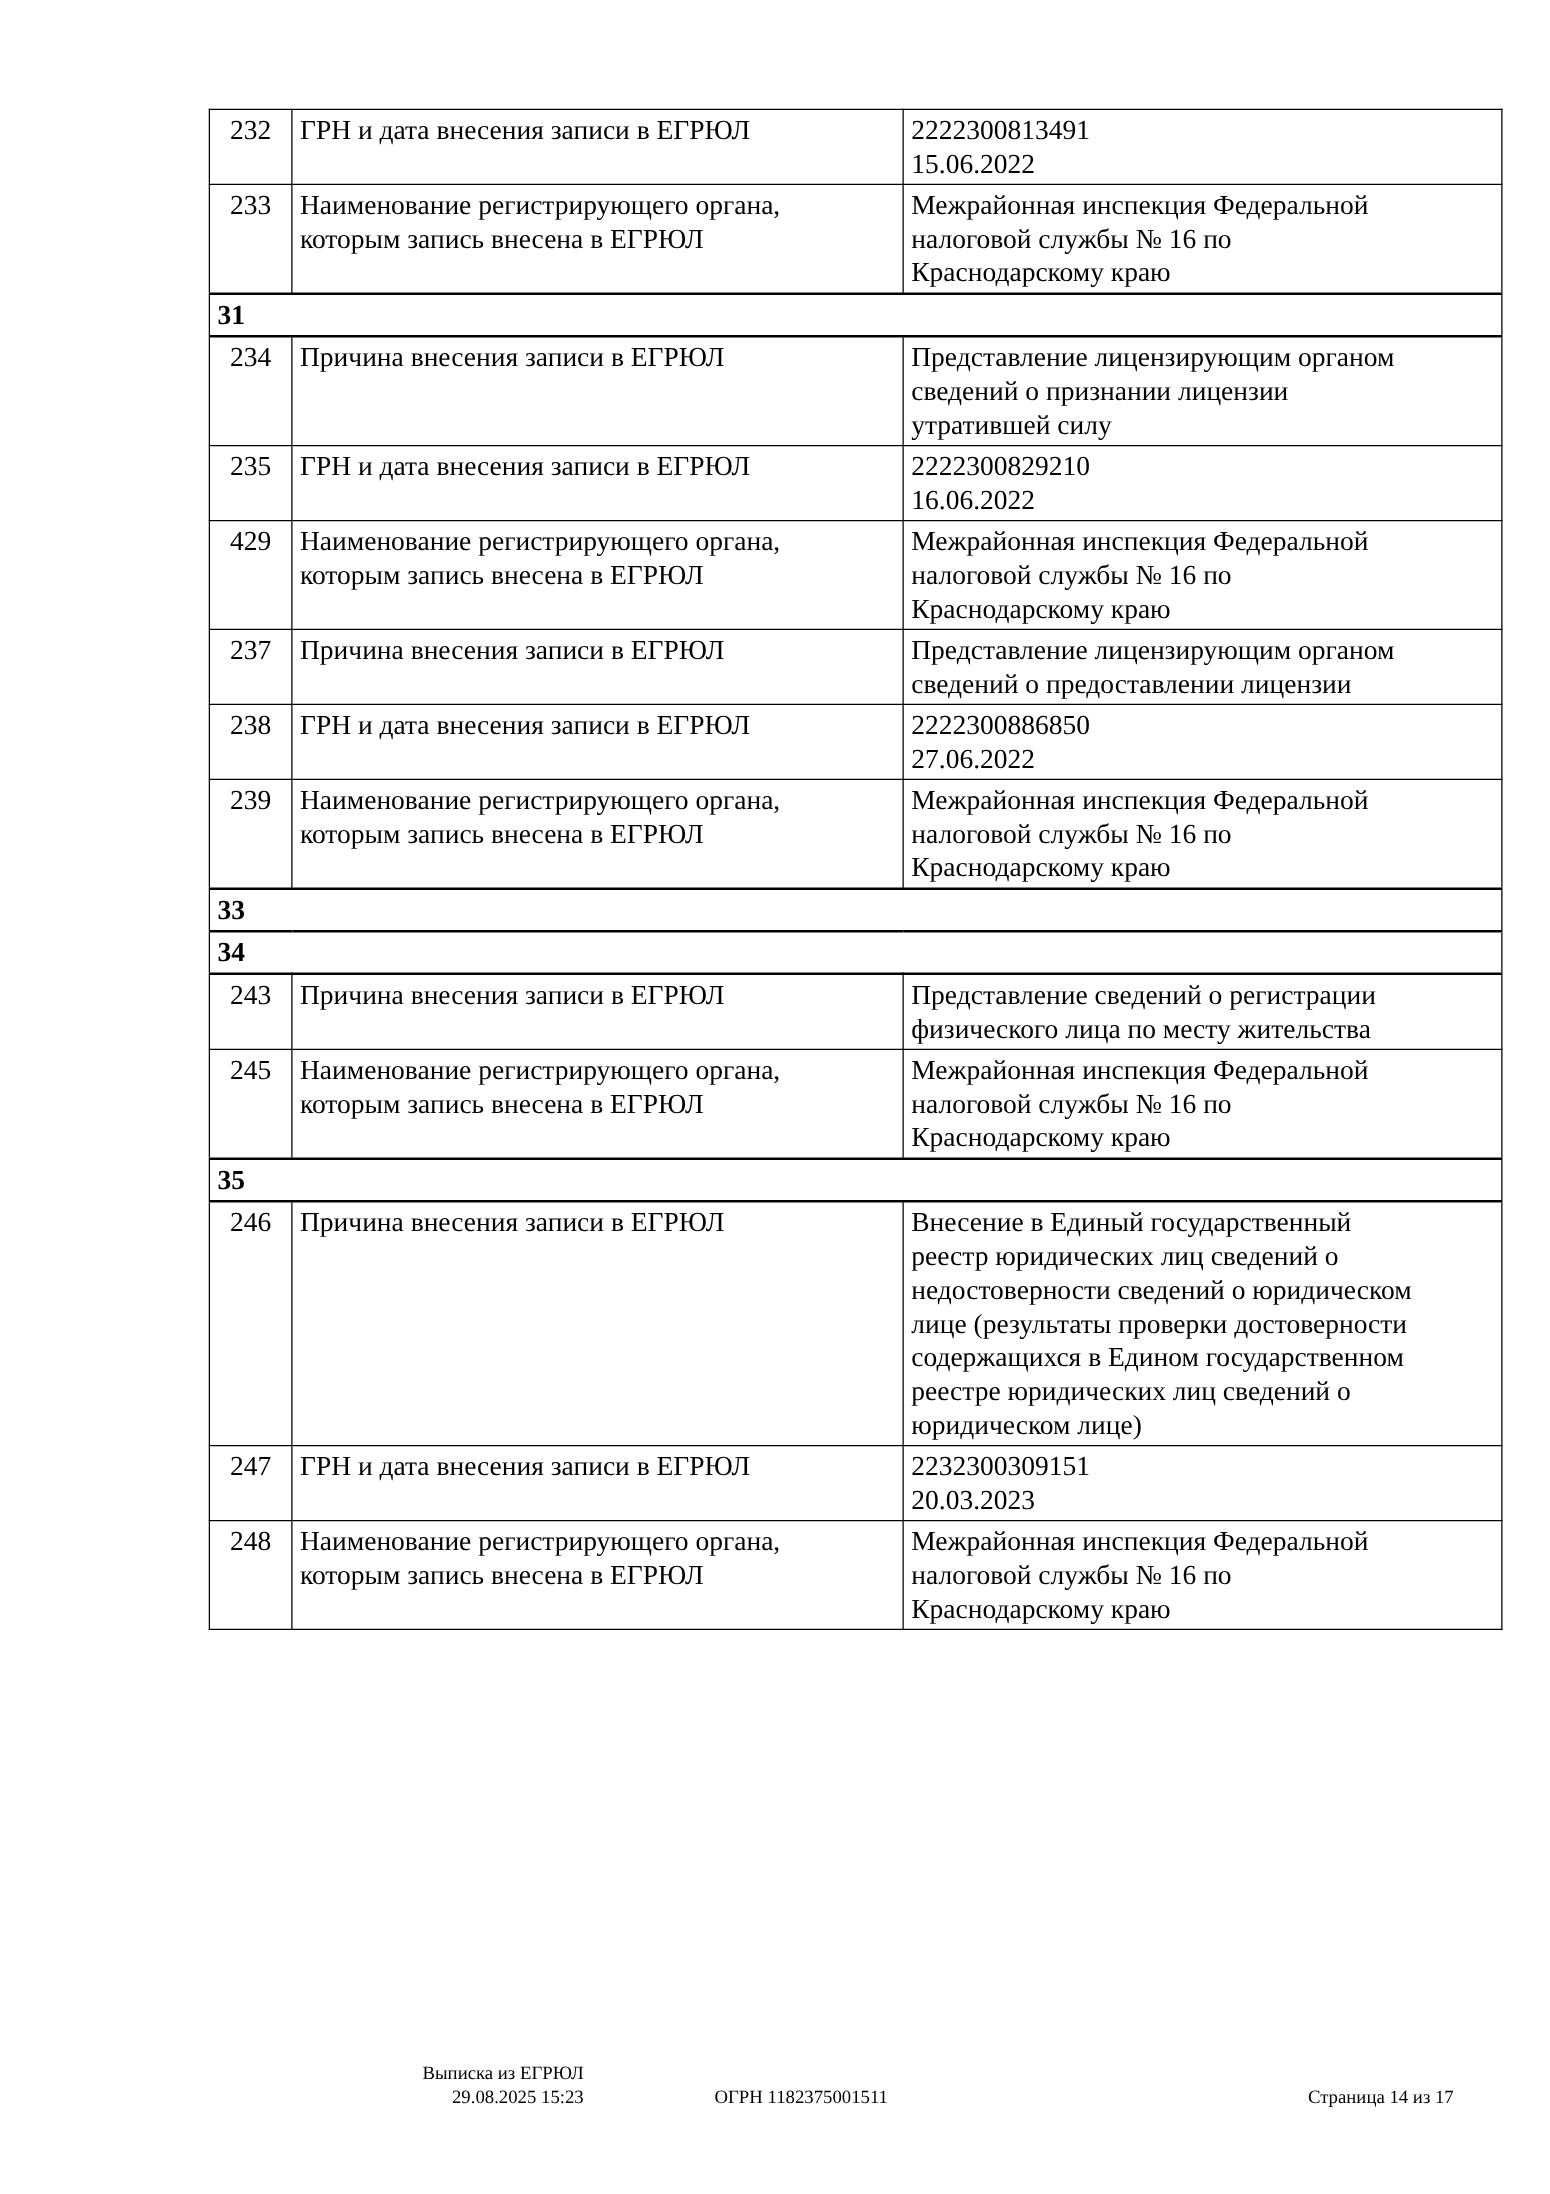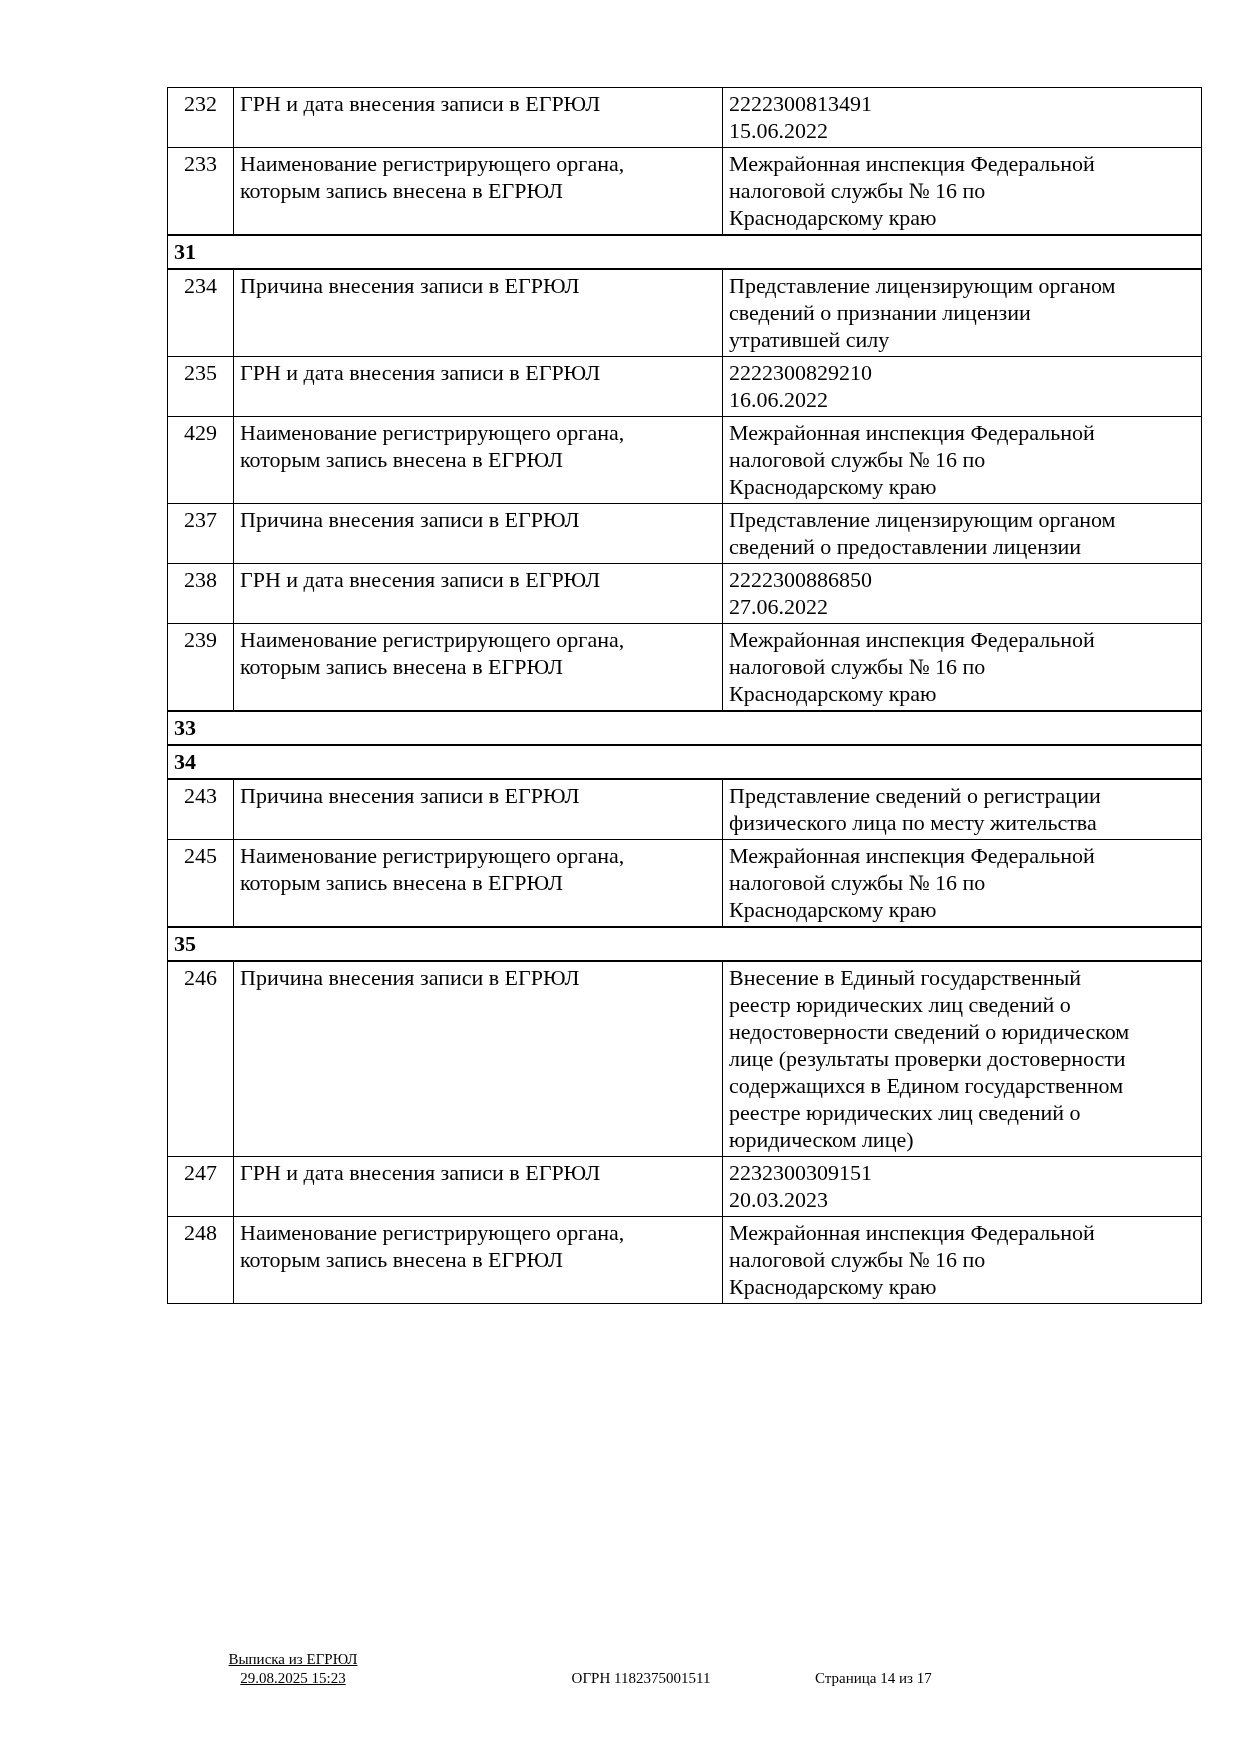--- a/index.html
+++ b/index.html
@@ -51,23 +51,23 @@
     left: 119px;
     top: 1650px;
     width: 1044px;
     display: flex;
     justify-content: space-between;
     align-items: flex-end;
     font-size: 15px;
     line-height: 19px;
   }
   .page-footer > div { flex: 1; }
-  .footer-left   { text-align: center; text-decoration: underline; }
+  .footer-left   { text-align: right; }
   .footer-center { text-align: center; }
-  .footer-right  { text-align: left; }
+  .footer-right  { text-align: right; }
 </style>
 </head>
 <body>
 
 <table class="doc-table">
   <colgroup>
     <col style="width:66px">
     <col style="width:489px">
     <col style="width:479px">
   </colgroup>

